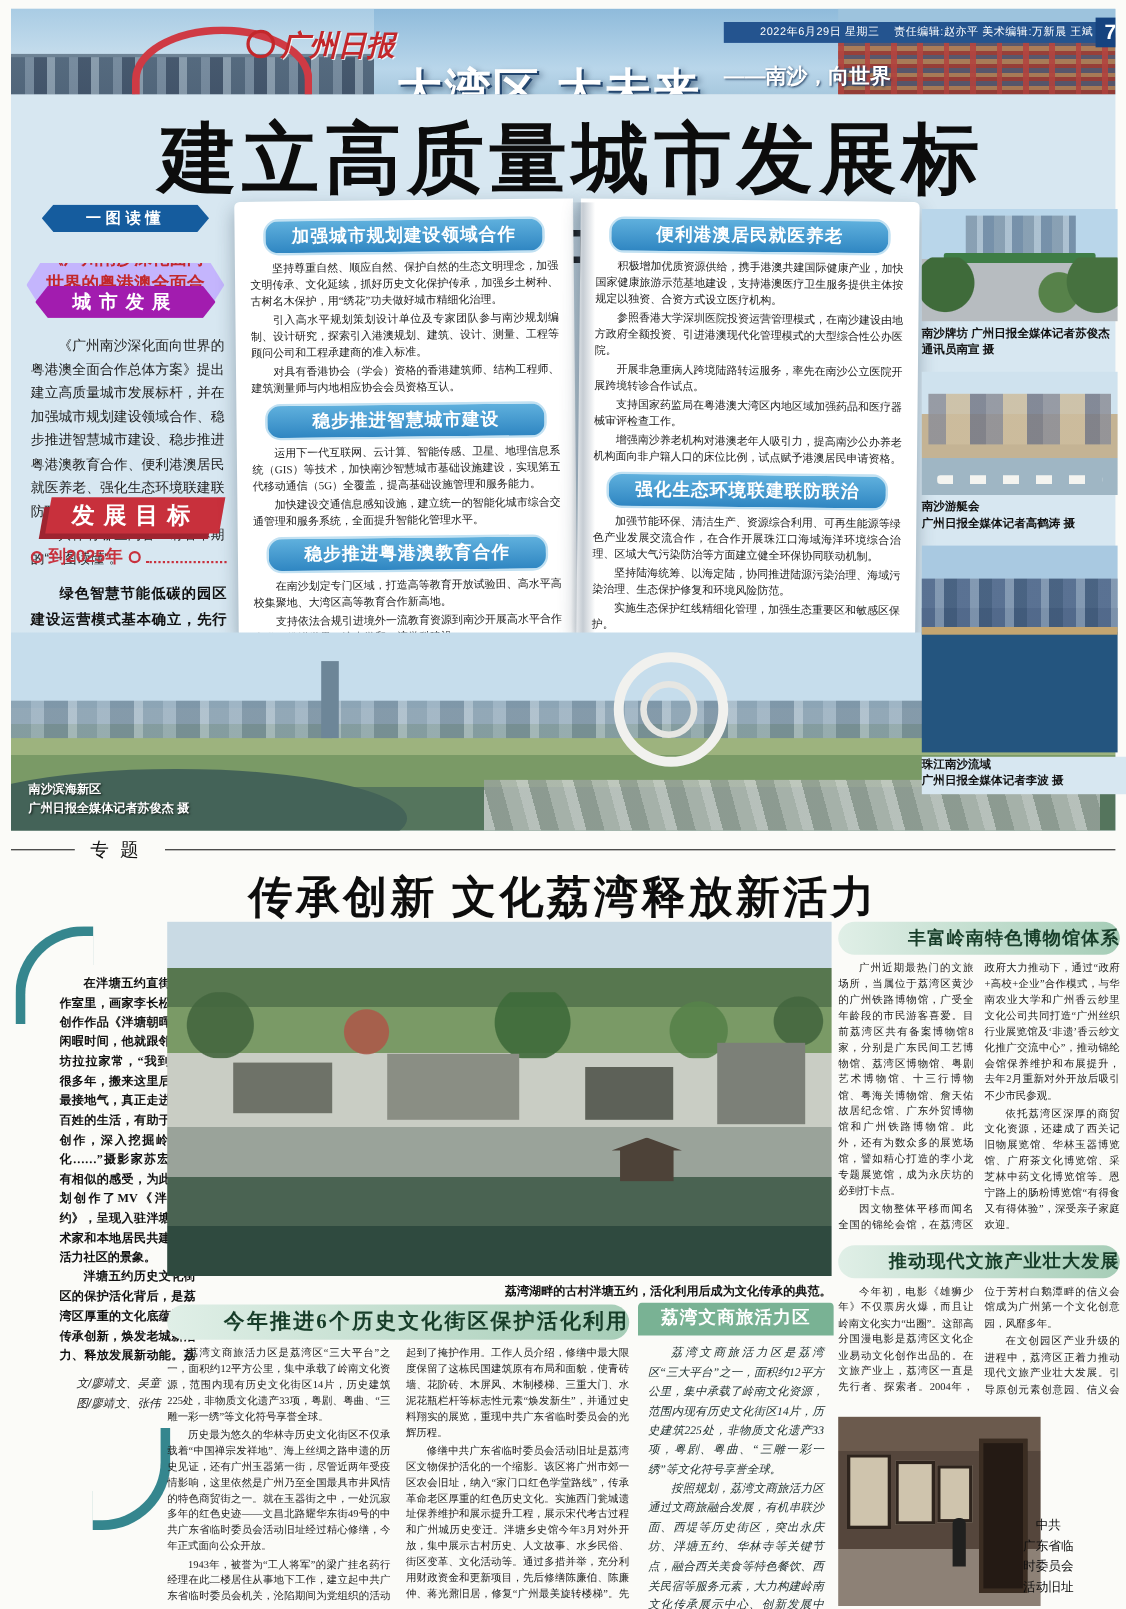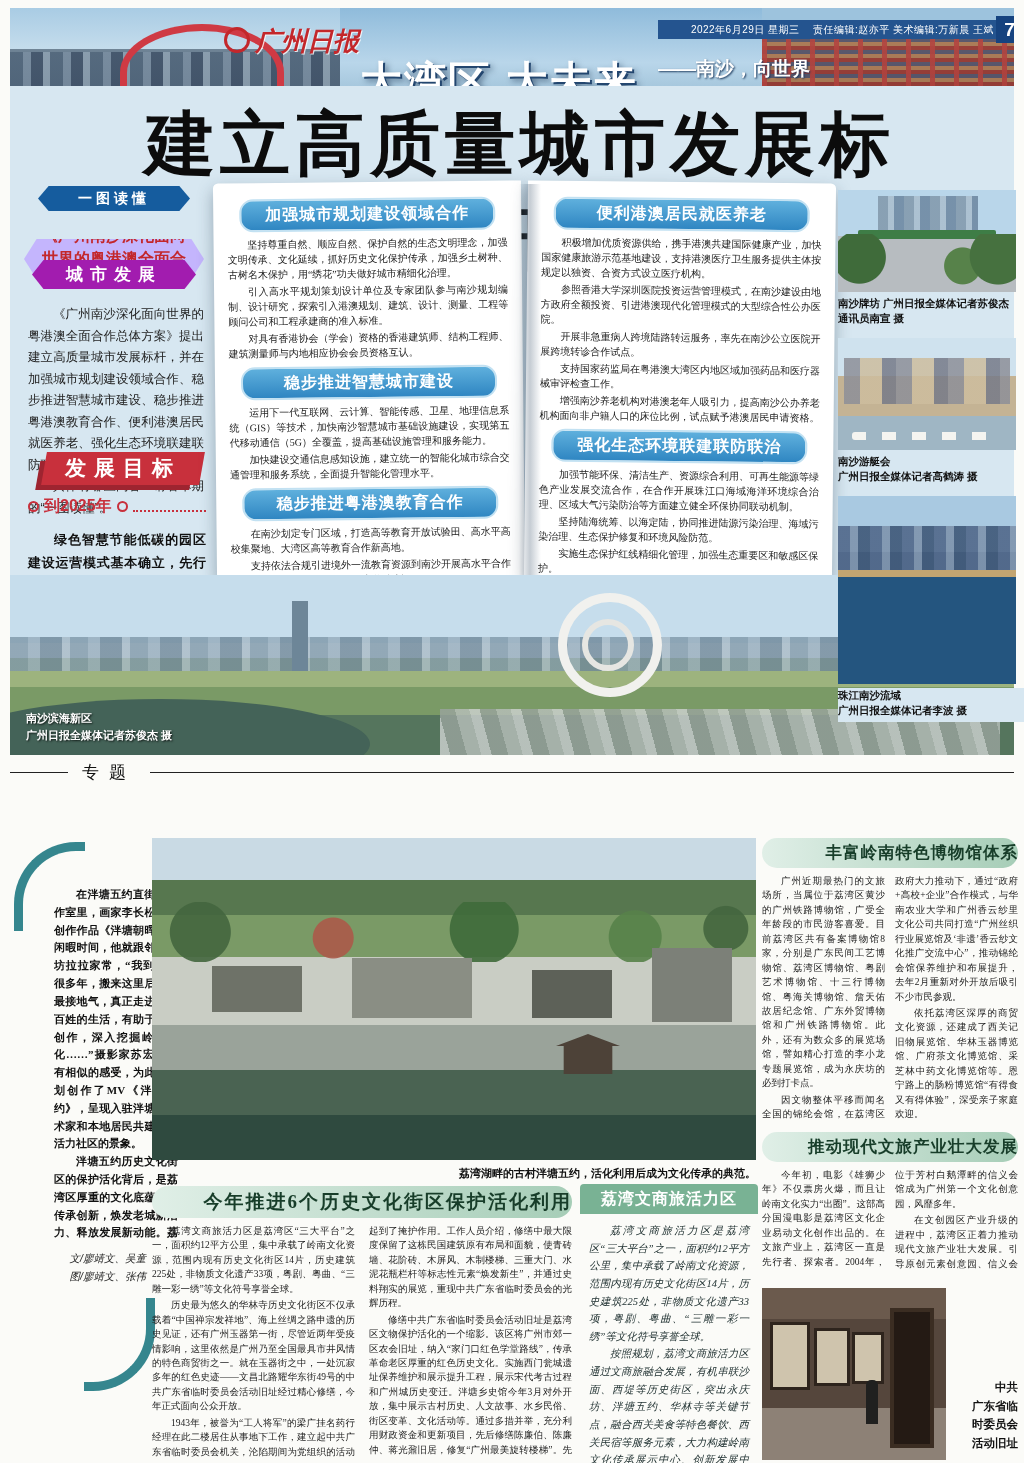--- a/index.html
+++ b/index.html
@@ -177,22 +177,22 @@
   #article3{left:762px;top:1168px;width:256px;height:114px;column-count:2;column-gap:10px;overflow:hidden;}
 
   #mphoto{left:762px;top:1288px;width:184px;height:172px;overflow:hidden;
           background:linear-gradient(180deg,#6b5a4d 0 18%,#55463c 18% 70%,#8d8176 70% 100%);}
   .mframe{position:absolute;background:#cfc4ad;border:3px solid #2e241d;}
   .mf1{left:8px;top:34px;width:34px;height:62px;}
   .mf2{left:52px;top:40px;width:30px;height:52px;}
   .mf3{left:90px;top:44px;width:26px;height:46px;}
   .mdoor{left:128px;top:20px;width:44px;height:140px;background:#241a14;border:4px solid #3b2d22;box-sizing:border-box;}
   .mperson{left:104px;top:92px;width:12px;height:44px;background:#20201f;border-radius:5px 5px 0 0;}
-  #mcap{left:952px;top:1378px;width:66px;font-size:11.5px;font-weight:700;line-height:1.62;
-        text-align:right;color:#111;}
+  #mcap{left:920px;top:1378px;width:66px;font-size:11.5px;font-weight:400;line-height:1.62;
+        text-align:center;color:#111;}
 </style>
 </head>
 <body>
 
 <div id="page">
 
   <div id="banner" class="abs">
     <div class="bn-left abs">
       <div class="bn-city abs"></div>
       <div class="bridge abs"></div>
@@ -304,20 +304,21 @@
 广州日报全媒体记者苏俊杰 摄</div>
     </div>
   </div>
 
   <div id="divider" class="abs">
     <span class="dl1"></span>
     <span class="dlabel">专题</span>
     <span class="dl2"></span>
   </div>
 
+  <div id="headline2" class="abs serif">传承创新 文化荔湾释放新活力</div>
 
   <div class="arc1 abs"></div>
   <div id="fcol-text" class="abs">
     <p>在泮塘五约直街的工作室里，画家李长松正在创作作品《泮塘朝晖》，闲暇时间，他就跟邻居街坊拉拉家常，“我到广州很多年，搬来这里后感觉最接地气，真正走进了老百姓的生活，有助于艺术创作，深入挖掘岭南文化……”摄影家苏宏斌也有相似的感受，为此他策划创作了MV《泮塘之约》，呈现入驻泮塘的艺术家和本地居民共建美好活力社区的景象。</p>
     <p>泮塘五约历史文化街区的保护活化背后，是荔湾区厚重的文化底蕴通过传承创新，焕发老城新活力、释放发展新动能。荔湾区正推动老城市新活力示范区建设展现高标准、高质量，用“绣花”功夫打造荔湾文商旅活力区。强化文物保护利用，促进非遗创新发展，擦亮特色文化品牌，完善公共服务体系，全力推动荔湾实现老城市新活力和文化综合实力出新出彩。</p>
   </div>
   <div id="fcol-byline" class="abs">
     <div>文/廖靖文、吴童</div>
     <div>图/廖靖文、张伟</div>
   </div>

